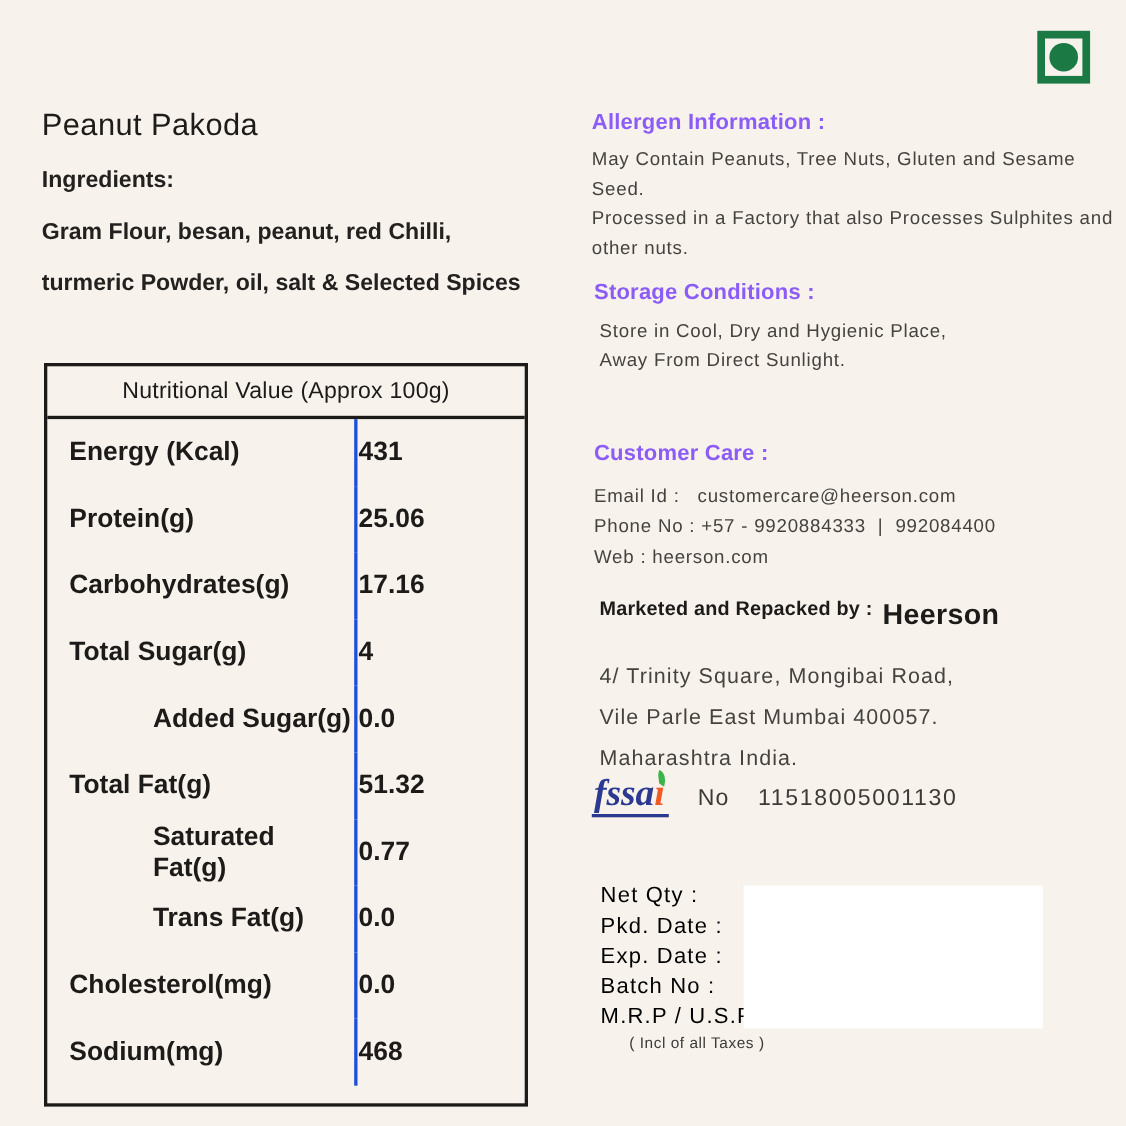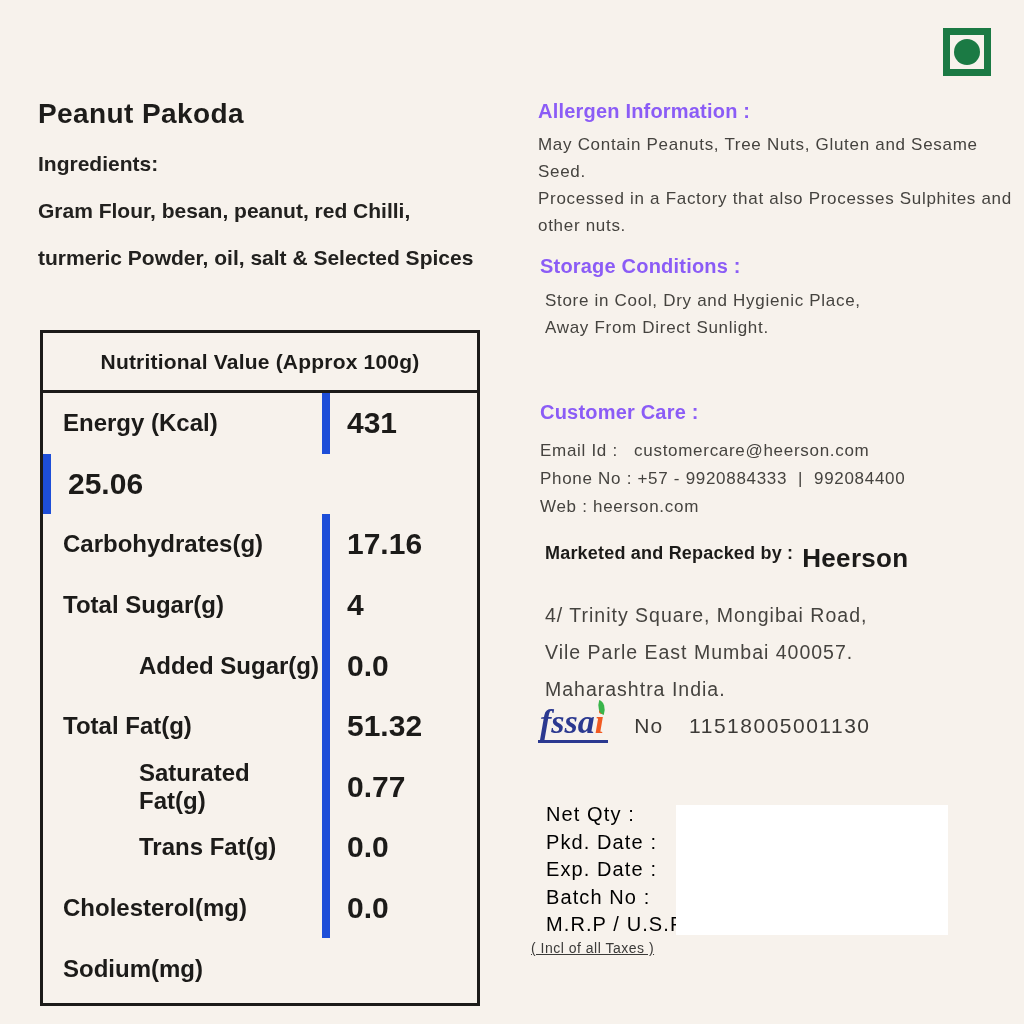--- a/index.html
+++ b/index.html
@@ -13,38 +13,38 @@
 
   
   .veg-mark{
     left:943px;top:28px;width:48px;height:48px;box-sizing:border-box;
     border:7px solid #1b7a44;display:flex;align-items:center;justify-content:center;
     background:#f7f2ec;
   }
   .veg-dot{width:26px;height:26px;border-radius:50%;background:#1b7a44;}
 
   
-  .title{left:38px;top:98px;font-size:28px;font-weight:bold;letter-spacing:.4px;color:#1d1c1a;}
+  .title{left:38px;top:98px;font-size:28px;font-weight:normal;letter-spacing:.4px;color:#1d1c1a;}
   .ing-label{left:38px;top:152px;font-size:21px;font-weight:bold;color:#22211f;}
   .ing-line1{left:38px;top:199px;font-size:21px;font-weight:bold;color:#22211f;}
   .ing-line2{left:38px;top:246px;font-size:21px;font-weight:bold;color:#22211f;}
 
   
   .ntable{left:40px;top:330px;width:440px;height:676px;box-sizing:border-box;
     border:3px solid #1c1b19;}
-  .nheader{height:60px;box-sizing:border-box;border-bottom:3px solid #1c1b19;
+  .nheader{height:48px;box-sizing:border-box;border-bottom:3px solid #1c1b19;
     display:flex;align-items:center;justify-content:center;
-    font-size:21px;font-weight:bold;letter-spacing:.2px;}
+    font-size:21px;font-weight:normal;letter-spacing:.2px;}
   .nrows{display:flex;flex-direction:column;height:calc(100% - 64px);}
   .nrow{flex:1;display:flex;}
   .nlabel{width:279px;box-sizing:border-box;display:flex;align-items:center;
     padding-left:20px;font-size:24px;font-weight:bold;}
   .nlabel.indent{padding-left:96px;}
-  .nvalue{flex:1;box-sizing:border-box;border-left:8px solid #1d4ed8;
-    display:flex;align-items:center;padding-left:17px;font-size:30px;font-weight:bold;}
+  .nvalue{flex:1;box-sizing:border-box;border-left:3px solid #1d4ed8;
+    display:flex;align-items:center;padding-left:1px;font-size:24px;font-weight:bold;}
 
   
   .rhead{font-size:20px;font-weight:bold;letter-spacing:.2px;color:#8b5cf6;}
   .rbody{font-size:17px;color:#45433f;letter-spacing:.7px;white-space:pre-wrap;}
   .allergen-head{left:538px;top:100px;}
   .allergen-lines{left:538px;top:131px;line-height:27px;}
   .storage-head{left:540px;top:255px;}
   .storage-lines{left:545px;top:287px;line-height:27px;}
   .customer-head{left:540px;top:401px;}
   .customer-lines{left:540px;top:437px;line-height:28px;}
@@ -63,21 +63,21 @@
   .fssai-fssa{color:#2b3990;}
   .fssai-i{color:#f15a22;}
   .fssai-leaf{position:absolute;right:2px;top:-4px;width:9px;height:13px;
     background:#39b54a;border-radius:0 100% 0 100%;transform:rotate(18deg);}
   .fssai-no-label{font-size:21px;color:#3c3a37;letter-spacing:1px;margin-left:26px;}
   .fssai-number{font-size:21px;color:#3c3a37;letter-spacing:1.5px;margin-left:26px;}
 
   .pack-labels{left:546px;top:801px;font-size:20px;line-height:27.5px;
     color:#000000;letter-spacing:1.1px;}
   .fillin-box{left:676px;top:805px;width:272px;height:130px;background:#ffffff;}
-  .tax-note{left:531px;top:940px;font-size:14px;color:#3b3a38;letter-spacing:.5px;text-decoration:underline;}
+  .tax-note{left:572px;top:940px;font-size:14px;color:#3b3a38;letter-spacing:.5px;}
 </style>
 </head>
 <body>
 
 <div class="abs veg-mark">
   <div class="veg-dot"></div>
 </div>
 
 <div class="abs title">Peanut Pakoda</div>
 <div class="abs ing-label">Ingredients:</div>
@@ -85,20 +85,21 @@
 <div class="abs ing-line2">turmeric Powder, oil, salt &amp; Selected Spices</div>
 
 <div class="abs ntable">
   <div class="nheader">Nutritional Value (Approx 100g)</div>
   <div class="nrows">
       <div class="nrow">
         <div class="nlabel">Energy (Kcal)</div>
         <div class="nvalue">431</div>
       </div>
       <div class="nrow">
+        <div class="nlabel">Protein(g)</div>
         <div class="nvalue">25.06</div>
       </div>
       <div class="nrow">
         <div class="nlabel">Carbohydrates(g)</div>
         <div class="nvalue">17.16</div>
       </div>
       <div class="nrow">
         <div class="nlabel">Total Sugar(g)</div>
         <div class="nvalue">4</div>
       </div>
@@ -117,20 +118,21 @@
       <div class="nrow">
         <div class="nlabel indent">Trans Fat(g)</div>
         <div class="nvalue">0.0</div>
       </div>
       <div class="nrow">
         <div class="nlabel">Cholesterol(mg)</div>
         <div class="nvalue">0.0</div>
       </div>
       <div class="nrow">
         <div class="nlabel">Sodium(mg)</div>
+        <div class="nvalue">468</div>
       </div>
     </div>
 </div>
 
 <div class="abs rhead allergen-head">Allergen Information :</div>
 <div class="abs rbody allergen-lines"><div>May Contain Peanuts, Tree Nuts, Gluten and Sesame Seed.</div><div>Processed in a Factory that also Processes Sulphites and</div><div>other nuts.</div></div>
 
 <div class="abs rhead storage-head">Storage Conditions :</div>
 <div class="abs rbody storage-lines"><div>Store in Cool, Dry and Hygienic Place,</div><div>Away From Direct Sunlight.</div></div>
 

